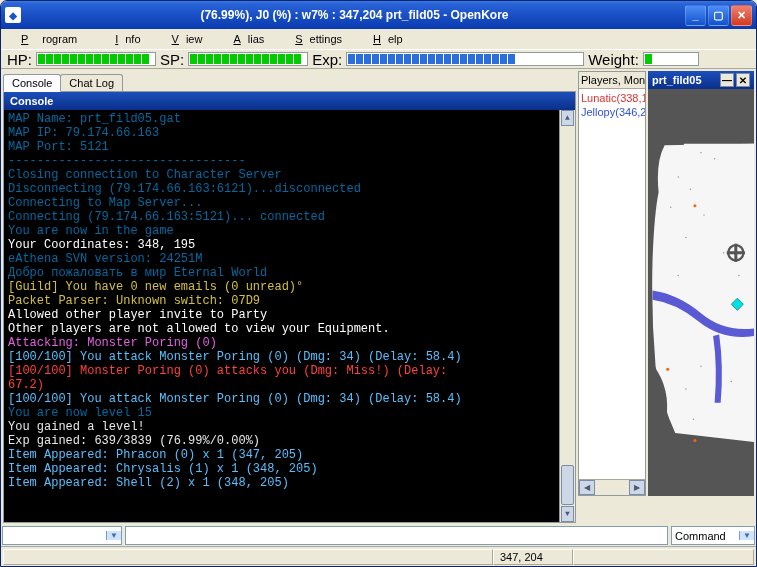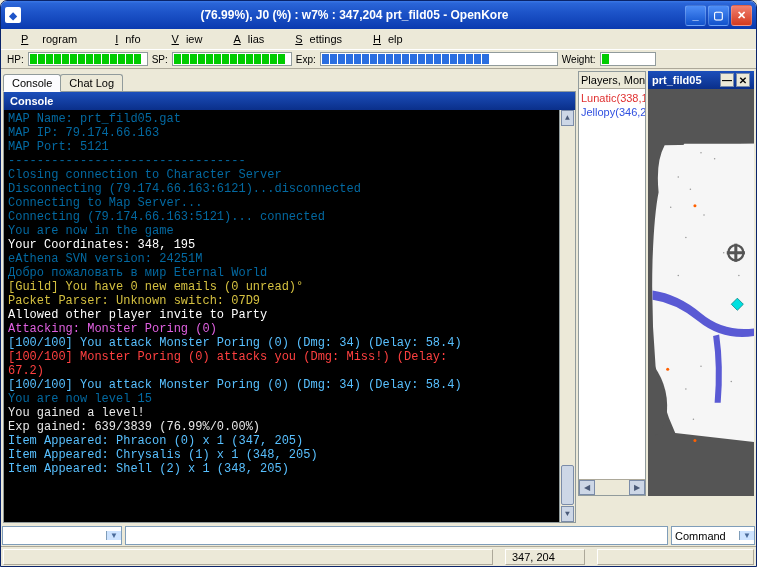--- a/index.html
+++ b/index.html
@@ -8,21 +8,21 @@
   .titlebar { height: 28px; background: linear-gradient(to bottom,#3b78e7 0%,#2a65d8 8%,#1d54c9 40%,#0a3ab0 100%); display:flex; align-items:center; color:#fff; font-weight:bold; padding:0 4px; }
   .titlebar .icon { width:16px; height:16px; background:#fff; border-radius:2px; margin-right:5px; display:flex;align-items:center;justify-content:center; color:#1d54c9; font-size:10px;}
   .titlebar .title { flex:1; text-align:center; white-space:nowrap; overflow:hidden; font-size:12px;}
   .win-btn { width:21px; height:21px; margin-left:2px; border-radius:3px; display:flex;align-items:center;justify-content:center; font-family:Arial; font-weight:bold; color:#fff; font-size:11px; cursor:pointer;}
   .win-min,.win-max{ background:linear-gradient(to bottom,#4e8ef7,#1152cc); border:1px solid #fff3;}
   .win-close{ background:linear-gradient(to bottom,#f08070,#d43a1f); border:1px solid #fff3;}
   .menubar { height:20px; background:#ece9d8; display:flex; align-items:center; padding:0 6px; gap:10px;}
   .menubar span{ padding:2px 7px; cursor:pointer;}
   .menubar .u{ text-decoration:underline;}
   .statbar { height:20px; display:flex; align-items:center; padding:2px 6px; gap:4px; border-top:1px solid #fff; border-bottom:1px solid #aca899;}
-  .statbar .lbl{font-size:10px;}
+  .statbar .lbl{font-size:15px;}
   .gauge{ height:14px; border:1px solid #919b9c; background:#fff; display:flex; align-items:center; padding:1px; gap:1px;}
   .seg{width:7px;height:10px;background:#0c0;}
   .seg.blue{background:#2a6ee0;}
   .body { flex:1; display:flex; padding:2px; gap:2px; overflow:hidden;}
   .left { width:573px; display:flex; flex-direction:column; }
   .tabs { height:20px; display:flex; align-items:flex-end;}
   .tab { border:1px solid #919b9c; border-bottom:none; border-radius:3px 3px 0 0; padding:2px 8px; background:#ece9d8; margin-right:-1px; cursor:pointer; position:relative;}
   .tab.active{ background:#fcfcfe; border-bottom:1px solid #fcfcfe; margin-bottom:-1px; z-index:2;}
   .console-frame{ flex:1; border:1px solid #919b9c; background:#fcfcfe; display:flex; flex-direction:column; overflow:hidden;}
   .console-hdr{ background:linear-gradient(to bottom,#1c4fbb,#0a2f8a); color:#fff; font-weight:bold; padding:3px 6px; font-size:11px;}
@@ -46,21 +46,21 @@
   .maparea{ flex:1; display:flex; flex-direction:column;}
   .map-hdr{ height:18px; background:linear-gradient(to bottom,#1c4fbb,#0a2f8a); color:#fff; font-weight:bold; font-size:11px; display:flex; align-items:center; padding:0 4px;}
   .map-hdr .sp{flex:1;}
   .map-hdr .mb{ width:14px;height:14px; background:#ece9d8; color:#000; display:flex;align-items:center;justify-content:center; margin-left:2px; font-size:10px; cursor:pointer; border:1px solid #7b8ca8;}
   .mapcanvas{ flex:1; background:#555; position:relative; overflow:hidden;}
   .mapcanvas svg{width:100%;height:100%;}
   .bottombar{ height:21px; display:flex; gap:3px; padding:1px; align-items:stretch;}
   .combo{ border:1px solid #7f9db9; background:#fff; display:flex; align-items:center;}
   .combo .dd{ width:15px; background:#cde3ff; border-left:1px solid #7f9db9; display:flex; align-items:center; justify-content:center; font-size:8px; color:#4a6a9a;}
   .cmdinput{ flex:1; border:1px solid #7f9db9; background:#fff;}
-  .statusbar{ height:20px; border-top:1px solid #aca899; background:#ece9d8; display:flex; align-items:center; font-size:11px; padding:2px;gap:12px;}
+  .statusbar{ height:20px; border-top:1px solid #aca899; background:#ece9d8; display:flex; align-items:center; font-size:11px; padding:2px;}
   .statusbar .cell{ border:1px solid #aca899; border-top-color:#fff; border-left-color:#fff; padding:1px 6px; height:16px; display:flex;align-items:center;}
   .statusbar .c1{flex:0 0 490px;} .statusbar .c2{flex:0 0 80px;} .statusbar .c3{flex:1;}
 </style>
 </head>
 <body>
 
 <div class="window">
   <div class="titlebar">
     <div class="icon">◆</div>
     <div class="title">(76.99%), J0 (%) : w7% : 347,204 prt_fild05 - OpenKore</div>
@@ -161,20 +161,21 @@
               <div class="line c-g">Disconnecting (79.174.66.163:6121)...disconnected</div>
               <div class="line c-g">Connecting to Map Server...</div>
               <div class="line c-g">Connecting (79.174.66.163:5121)... connected</div>
               <div class="line c-g">You are now in the game</div>
               <div class="line c-w">Your Coordinates: 348, 195</div>
               <div class="line c-g">eAthena SVN version: 24251M</div>
               <div class="line c-g">Добро пожаловать в мир Eternal World</div>
               <div class="line c-gold">[Guild] You have 0 new emails (0 unread)°</div>
               <div class="line c-gold">Packet Parser: Unknown switch: 07D9</div>
               <div class="line c-w">Allowed other player invite to Party</div>
+              <div class="line c-w">Other players are not allowed to view your Equipment.</div>
               <div class="line c-mag">Attacking: Monster Poring (0)</div>
               <div class="line c-cy">[100/100] You attack Monster Poring (0) (Dmg: 34) (Delay: 58.4)</div>
               <div class="line c-red">[100/100] Monster Poring (0) attacks you (Dmg: Miss!) (Delay: </div>
               <div class="line c-red">67.2)</div>
               <div class="line c-cy">[100/100] You attack Monster Poring (0) (Dmg: 34) (Delay: 58.4)</div>
               <div class="line c-g">You are now level 15</div>
               <div class="line c-gw">You gained a level!</div>
               <div class="line c-gw">Exp gained: 639/3839 (76.99%/0.00%)</div>
               <div class="line c-cy">Item Appeared: Phracon (0) x 1 (347, 205)</div>
               <div class="line c-cy">Item Appeared: Chrysalis (1) x 1 (348, 205)</div>

